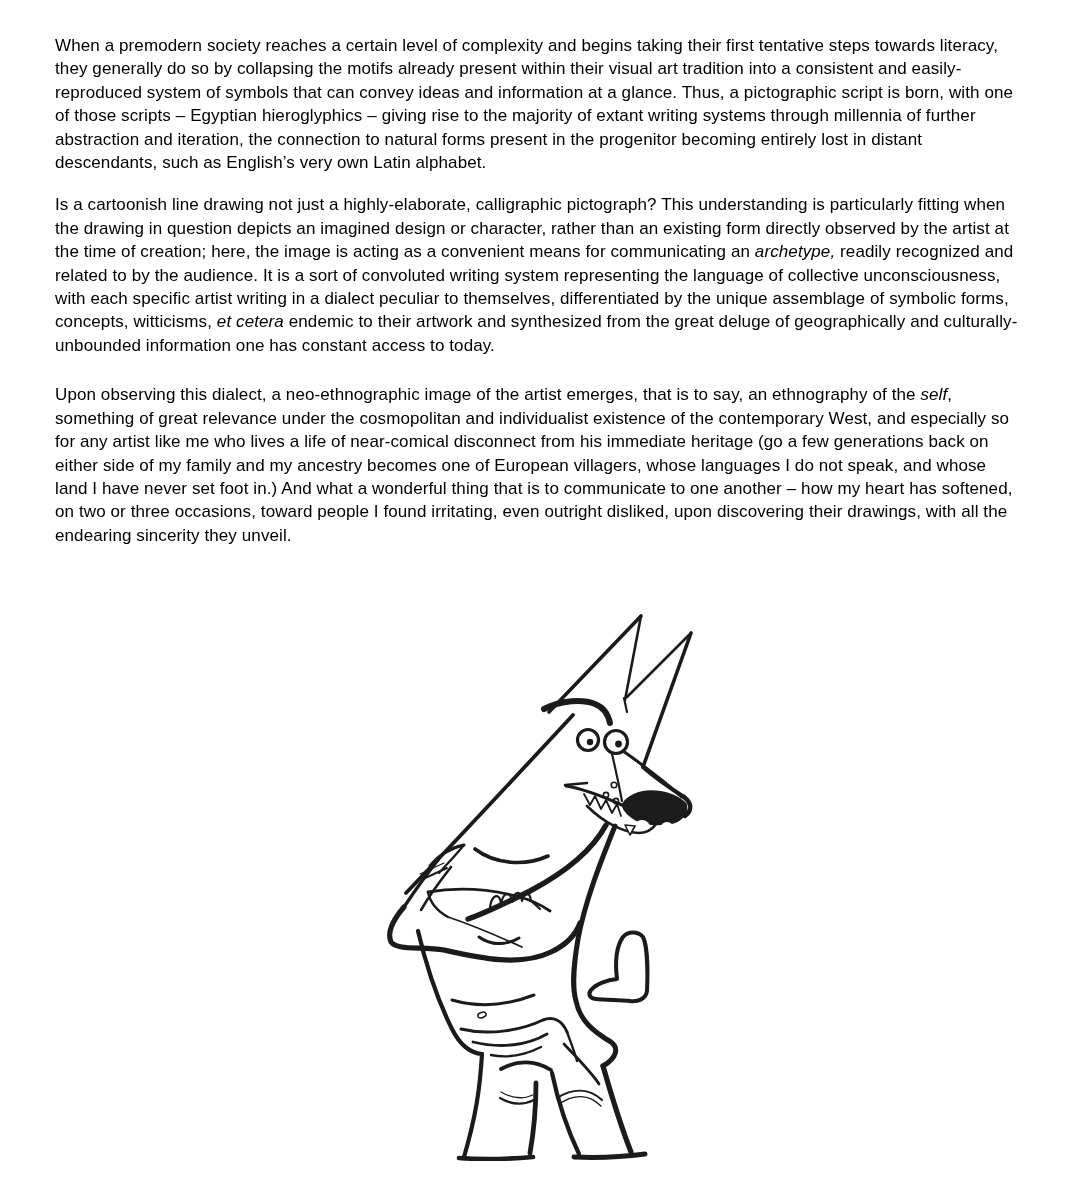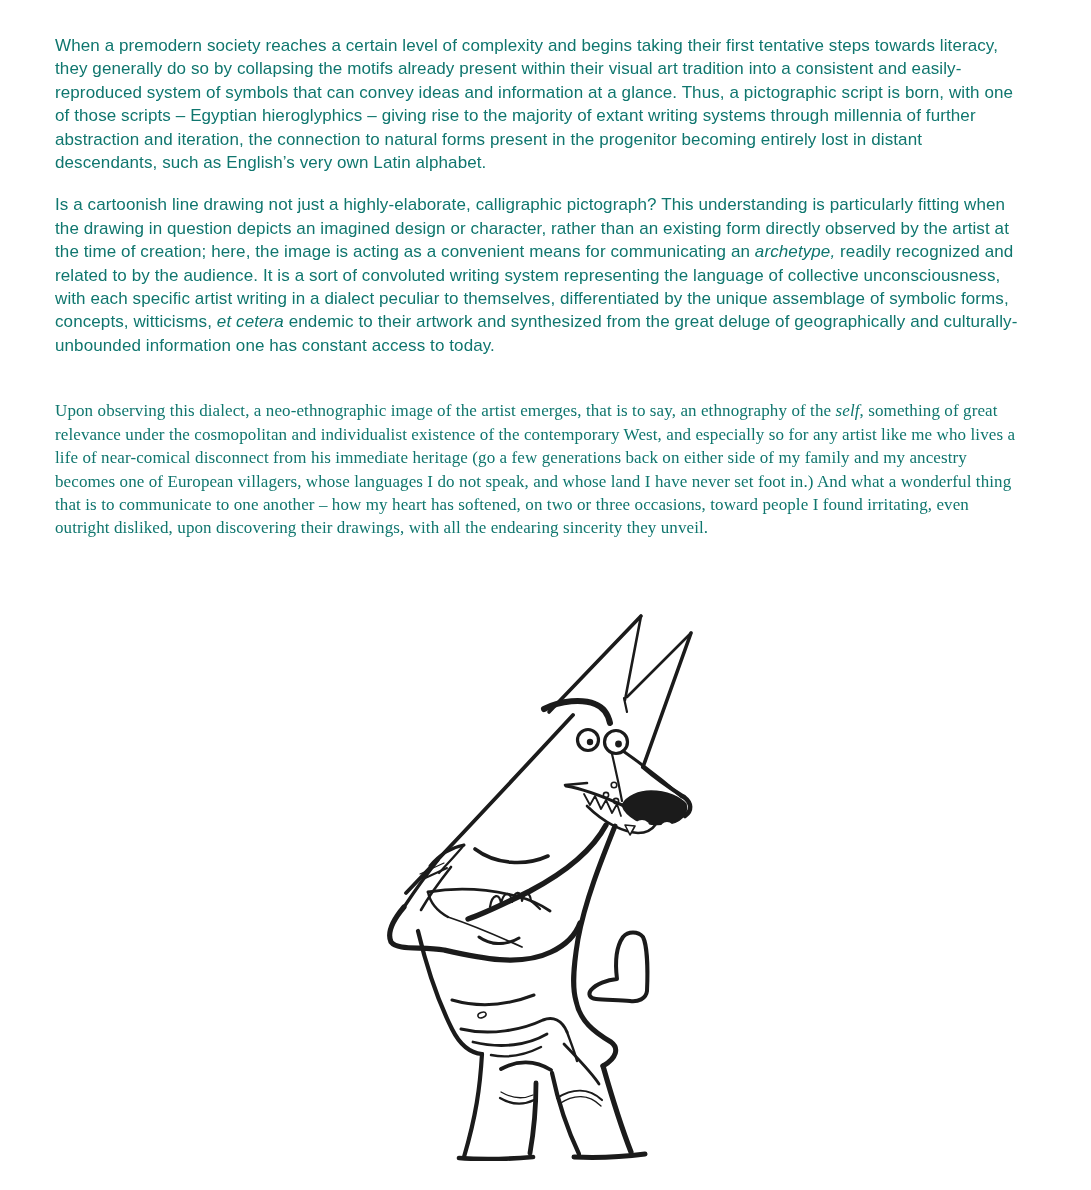--- a/index.html
+++ b/index.html
@@ -1,33 +1,33 @@
 <!DOCTYPE html>
 <html><head>
 <meta charset="utf-8">
 <style>
   html,body{margin:0;padding:0;background:#ffffff;}
   .page{
     position:relative;
     width:1091px;height:1190px;
     background:#ffffff;
     font-family:"Liberation Sans",sans-serif;
-    color:#0f766e;
+    color:#000000;
     overflow:hidden;
   }
   .article{position:absolute;left:55px;top:34px;width:963px;}
   .para{
     font-size:17px;
     line-height:23.4px;
     letter-spacing:0.1px;
     margin:0 0 19px 0;
     text-align:left;
   }
   .para.bold{font-weight:400;}
-  .para.gap{margin-top:42px;font-family:Liberation Serif, serif;}
+  .para.gap{margin-top:26px;}
   .it{font-style:italic;}
   .figure{
     position:absolute;left:330px;top:601px;
     width:400px;height:560px;
   }
   .figure svg{display:block;width:100%;height:100%;}
 </style>
 </head>
 <body>
 

